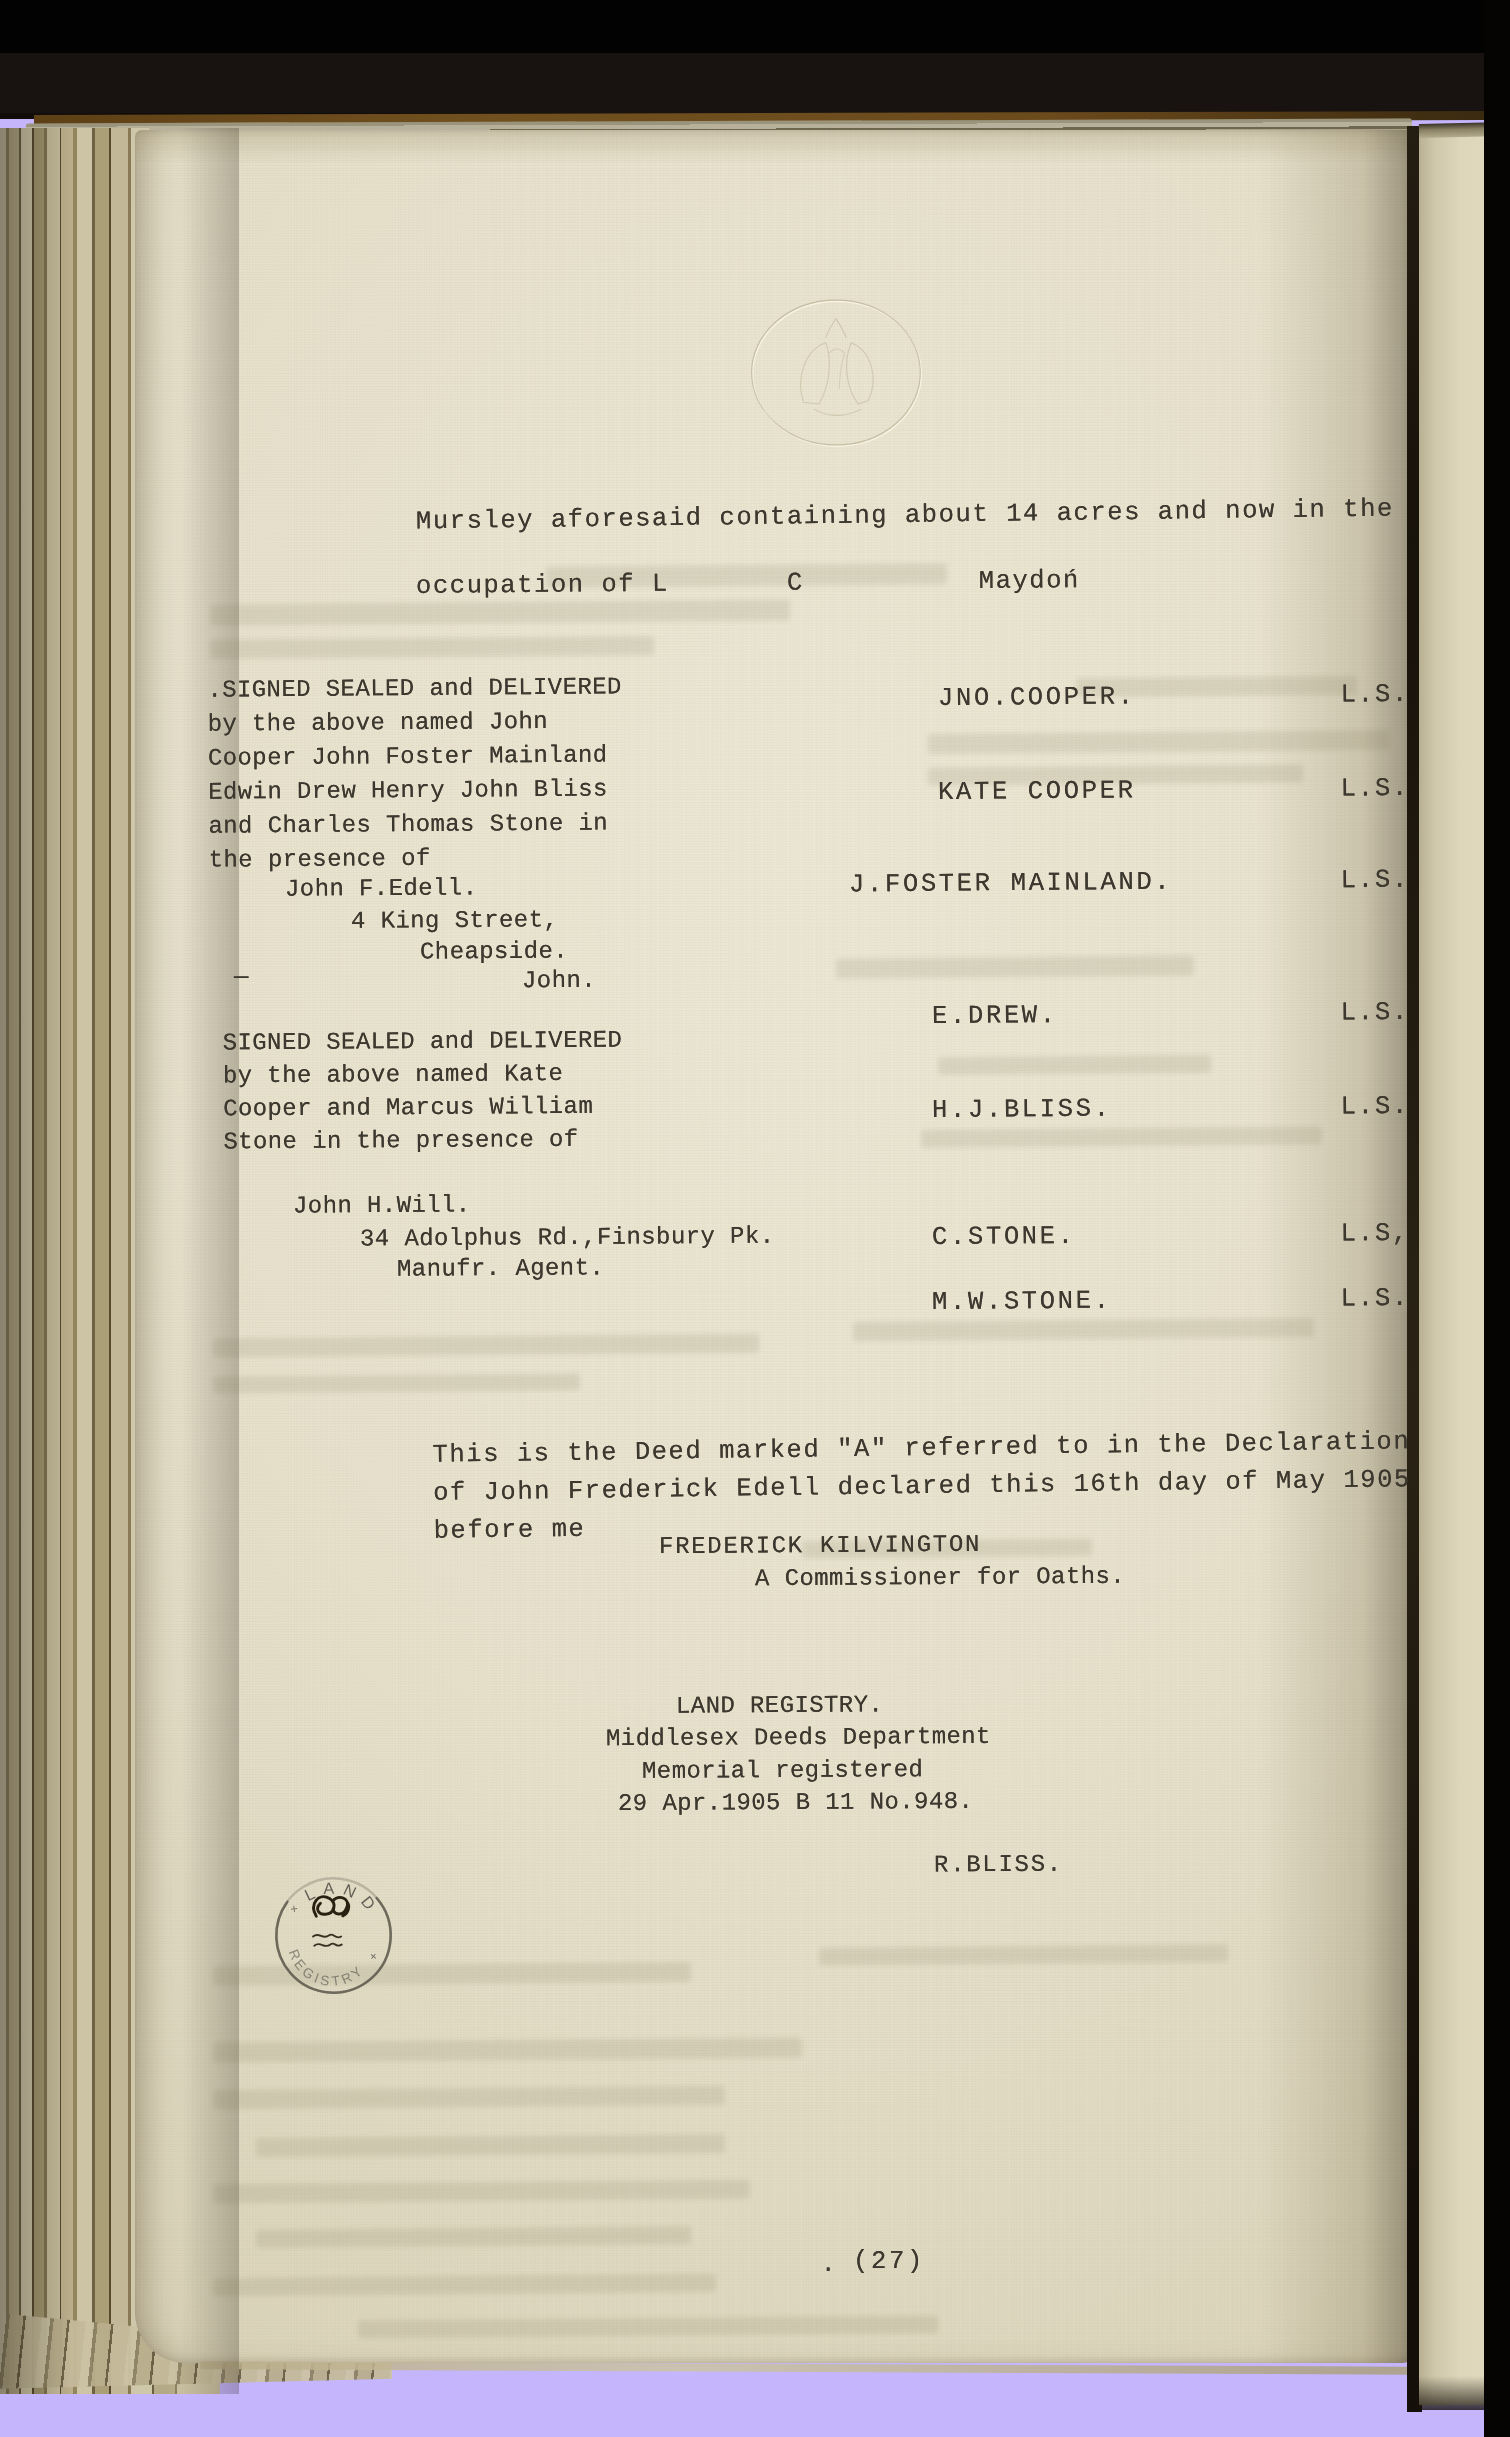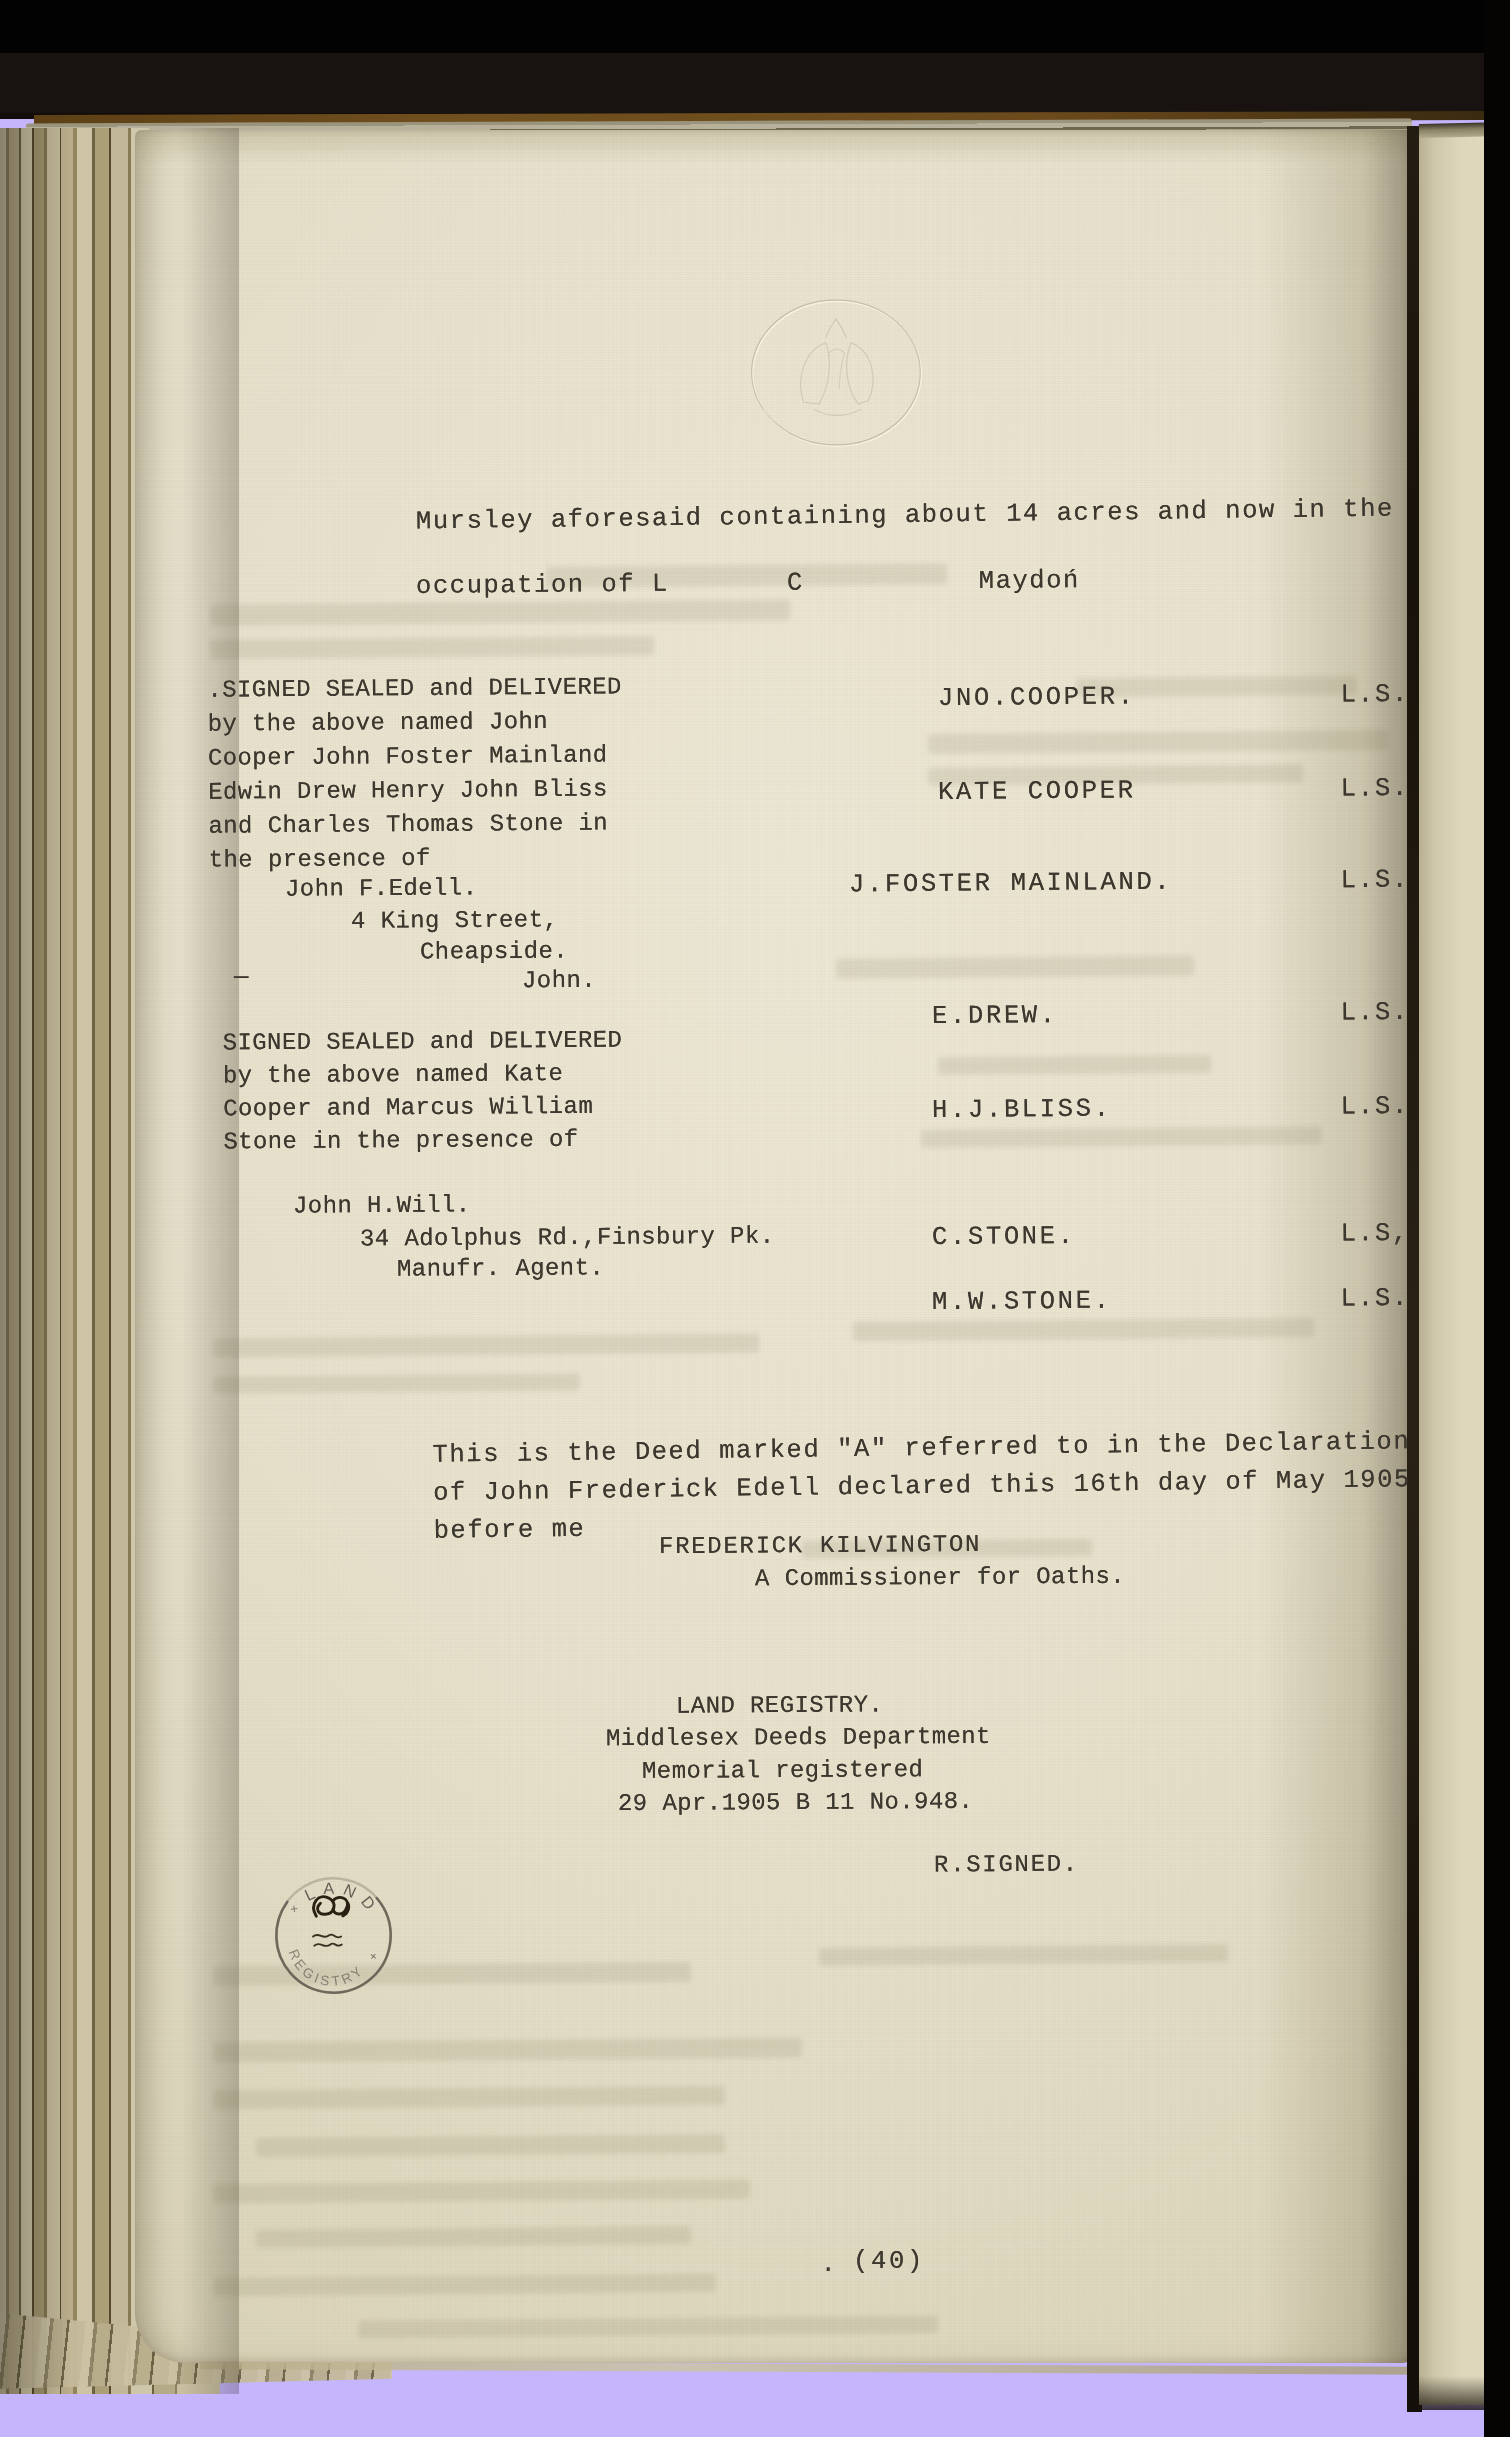--- a/index.html
+++ b/index.html
@@ -170,21 +170,21 @@
 
   <div class="tw-wide ink" style="left:433px;top:1430px;line-height:38px;transform:rotate(-.8deg)"><span>This is the Deed marked "A" referred to in the Declaration</span><br><span>of John Frederick Edell declared this 16th day of May 1905</span><br><span>before me</span></div>
 
   <div class="tw ink" style="left:659px;top:1529px;letter-spacing:1.7px;transform:rotate(-.4deg)">FREDERICK KILVINGTON</div>
   <div class="tw ink" style="left:755px;top:1561px;transform:rotate(-.4deg)">A Commissioner for Oaths.</div>
 
   <div class="tw ink" style="left:676px;top:1689px;transform:rotate(-.35deg)">LAND REGISTRY.</div>
   <div class="tw ink" style="left:606px;top:1721px;transform:rotate(-.35deg)">Middlesex Deeds Department</div>
   <div class="tw ink" style="left:642px;top:1754px;transform:rotate(-.35deg)">Memorial registered</div>
   <div class="tw ink" style="left:618px;top:1786px;transform:rotate(-.35deg)">29 Apr.1905 B 11 No.948.</div>
-  <div class="tw ink" style="left:934px;top:1848px;letter-spacing:1.7px;transform:rotate(-.35deg)">R.SIGNED.</div>
+  <div class="tw ink" style="left:934px;top:1848px;letter-spacing:1.7px;transform:rotate(-.35deg)">R.BLISS.</div>
 
   <svg class="stamp" width="145" height="145" viewBox="0 0 170 170">
     <defs>
       <path id="arcTop" d="M 36 85 A 49 49 0 0 1 134 85" fill="none"></path>
       <path id="arcBot" d="M 33 92 A 52 52 0 0 0 137 92" fill="none"></path>
     </defs>
     <circle cx="85" cy="85" r="67" fill="none" stroke="rgba(96,92,80,.30)" stroke-width="3"></circle>
     <circle cx="85" cy="85" r="67" fill="none" stroke="rgba(84,80,68,.75)" stroke-width="3" stroke-dasharray="300 121" stroke-linecap="round" transform="rotate(-55 85 85)"></circle>
     <text font-family="Liberation Sans, sans-serif" font-size="19" letter-spacing="9" fill="rgba(86,82,74,.9)">
       <textPath href="#arcTop" startOffset="50%" text-anchor="middle">LAND</textPath>
@@ -199,16 +199,16 @@
       <path d="M 74 46 C 80 36 94 38 92 50 C 91 60 80 62 77 55"></path>
       <path d="M 92 44 C 96 48 95 56 90 60"></path>
     </g>
     <g stroke="#3a3020" stroke-width="2.2" fill="none" stroke-linecap="round">
       <path d="M 62 92 C 68 84 74 94 80 86 C 84 81 88 90 94 84"></path>
       <path d="M 66 102 C 72 94 78 104 84 96 C 88 91 92 99 97 93"></path>
     </g>
   </svg>
 
   <div class="tw ink" style="left:821px;top:2248px">.</div>
-  <div class="tw ink" style="left:853px;top:2245px;font-size:25.6px;letter-spacing:2.6px">(40)</div>
+  <div class="tw ink" style="left:853px;top:2245px;font-size:25.6px;letter-spacing:2.6px">(27)</div>
 
 </div>
 
 
 </body></html>

